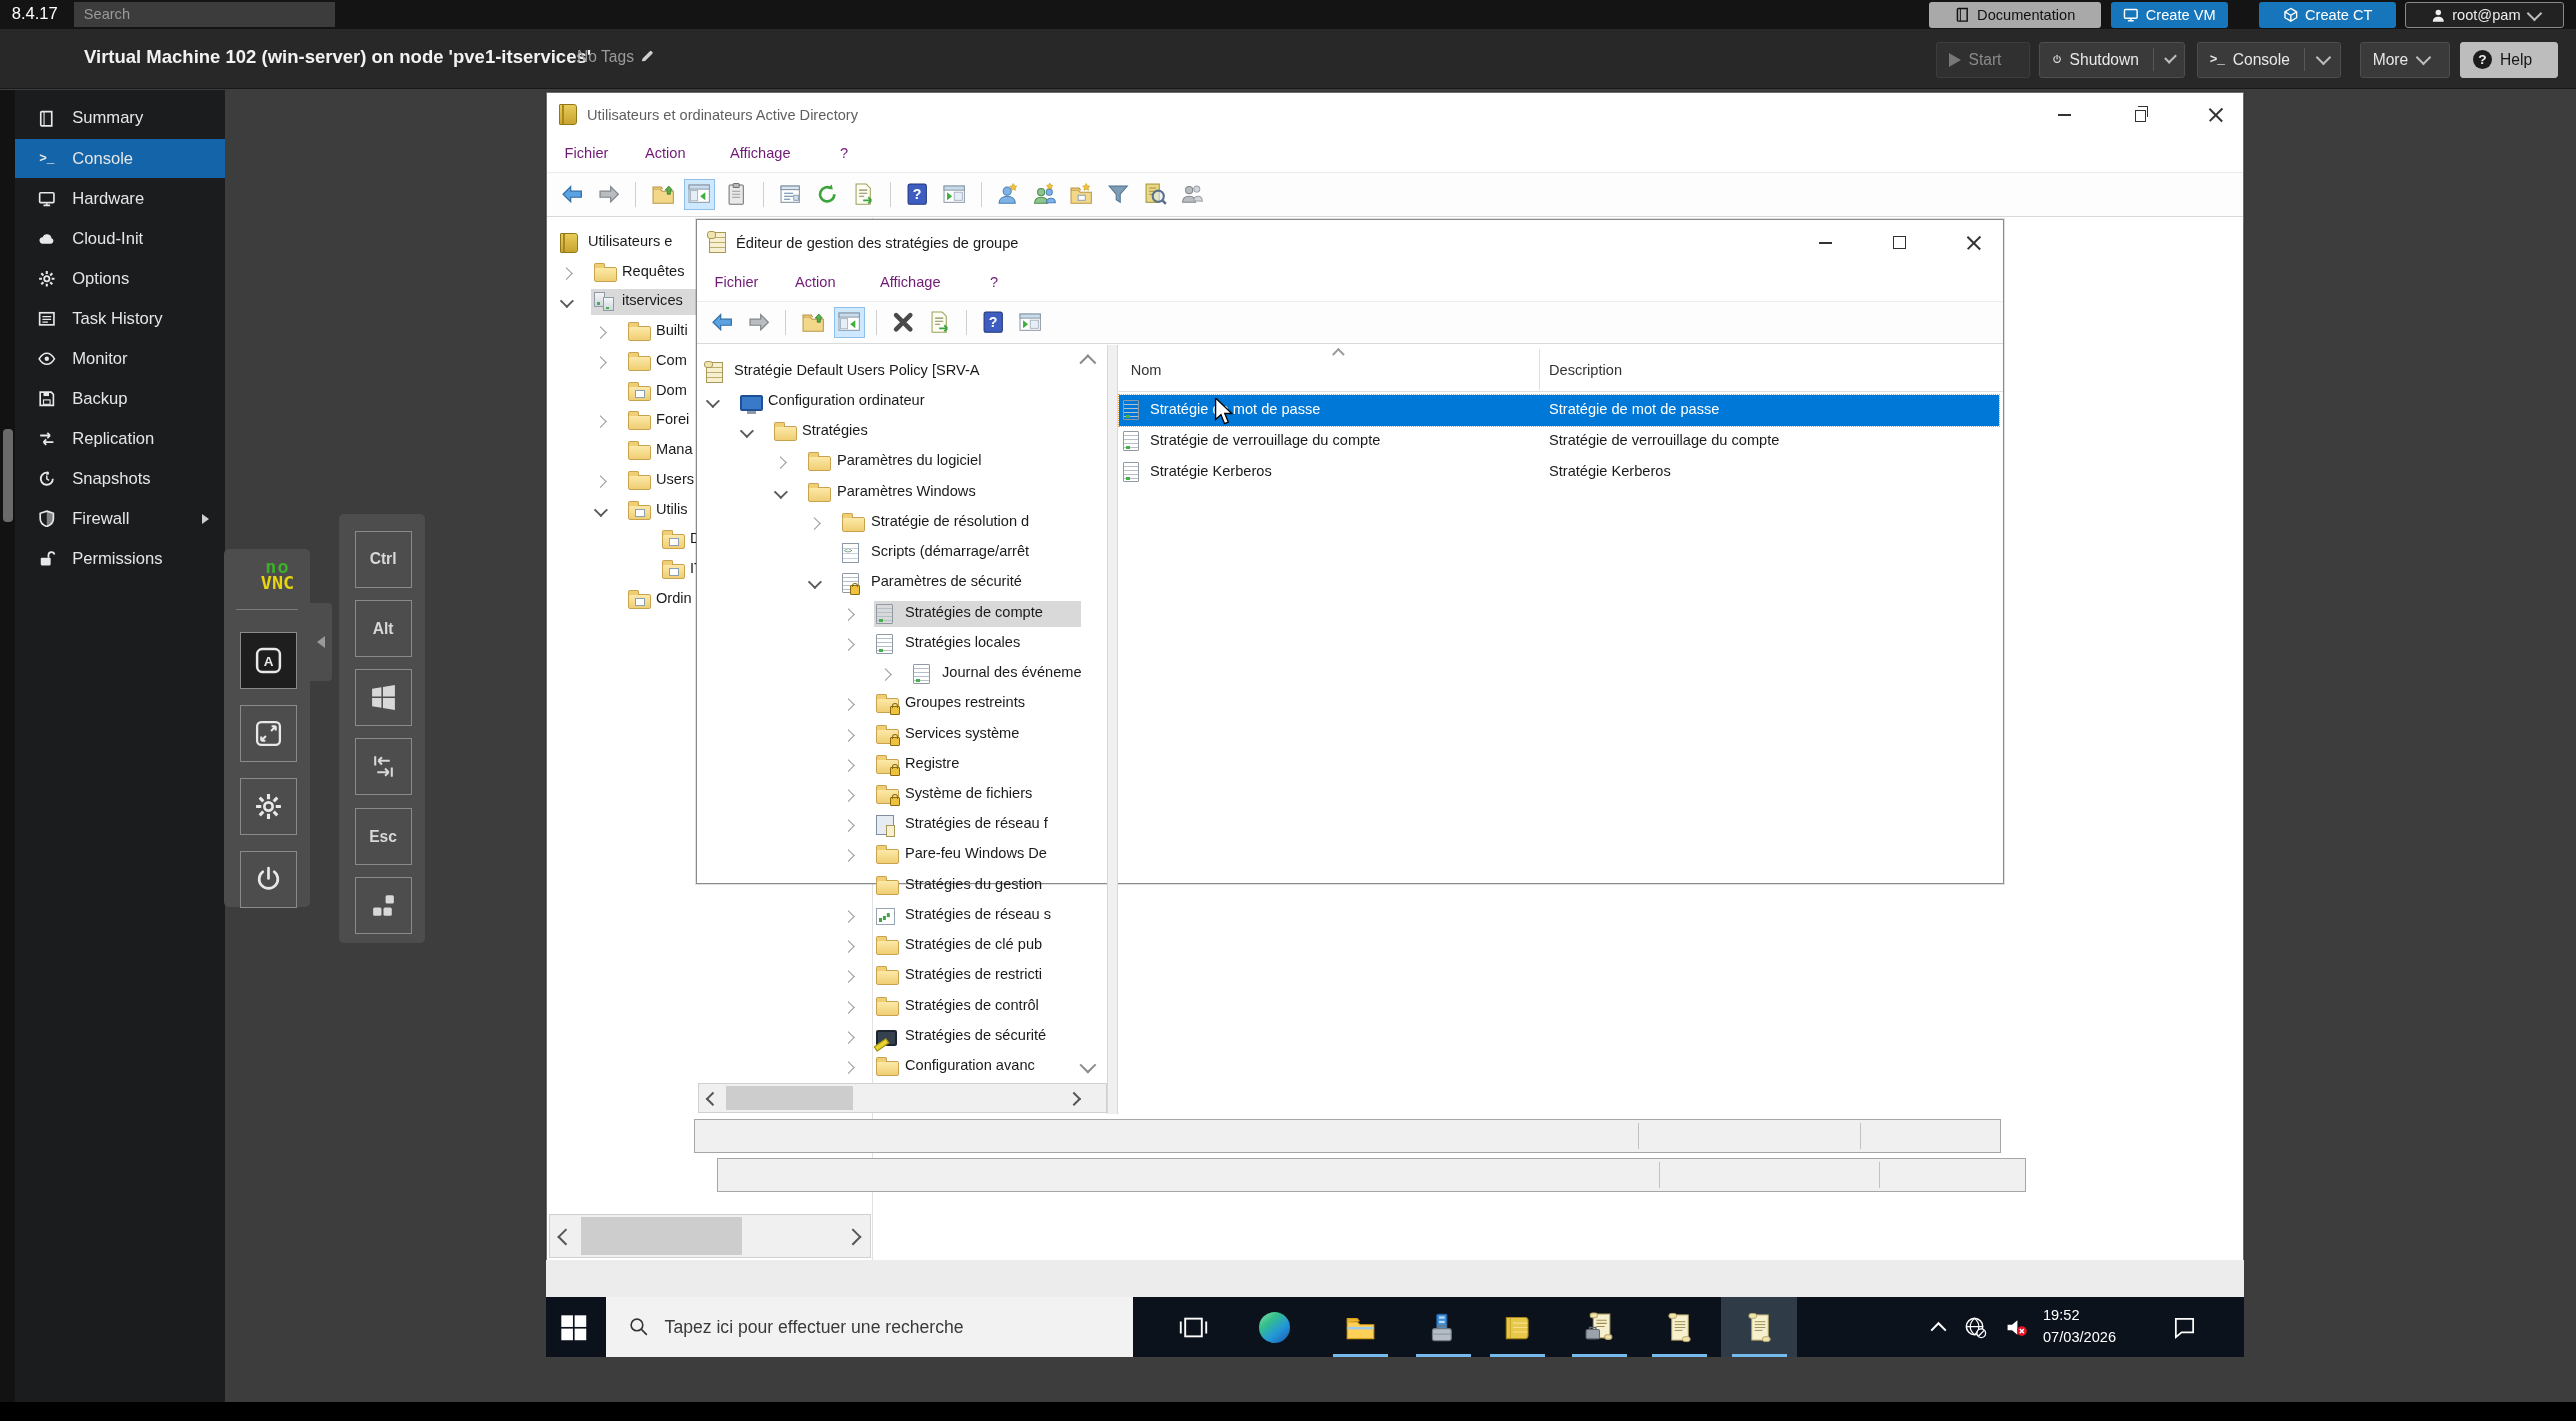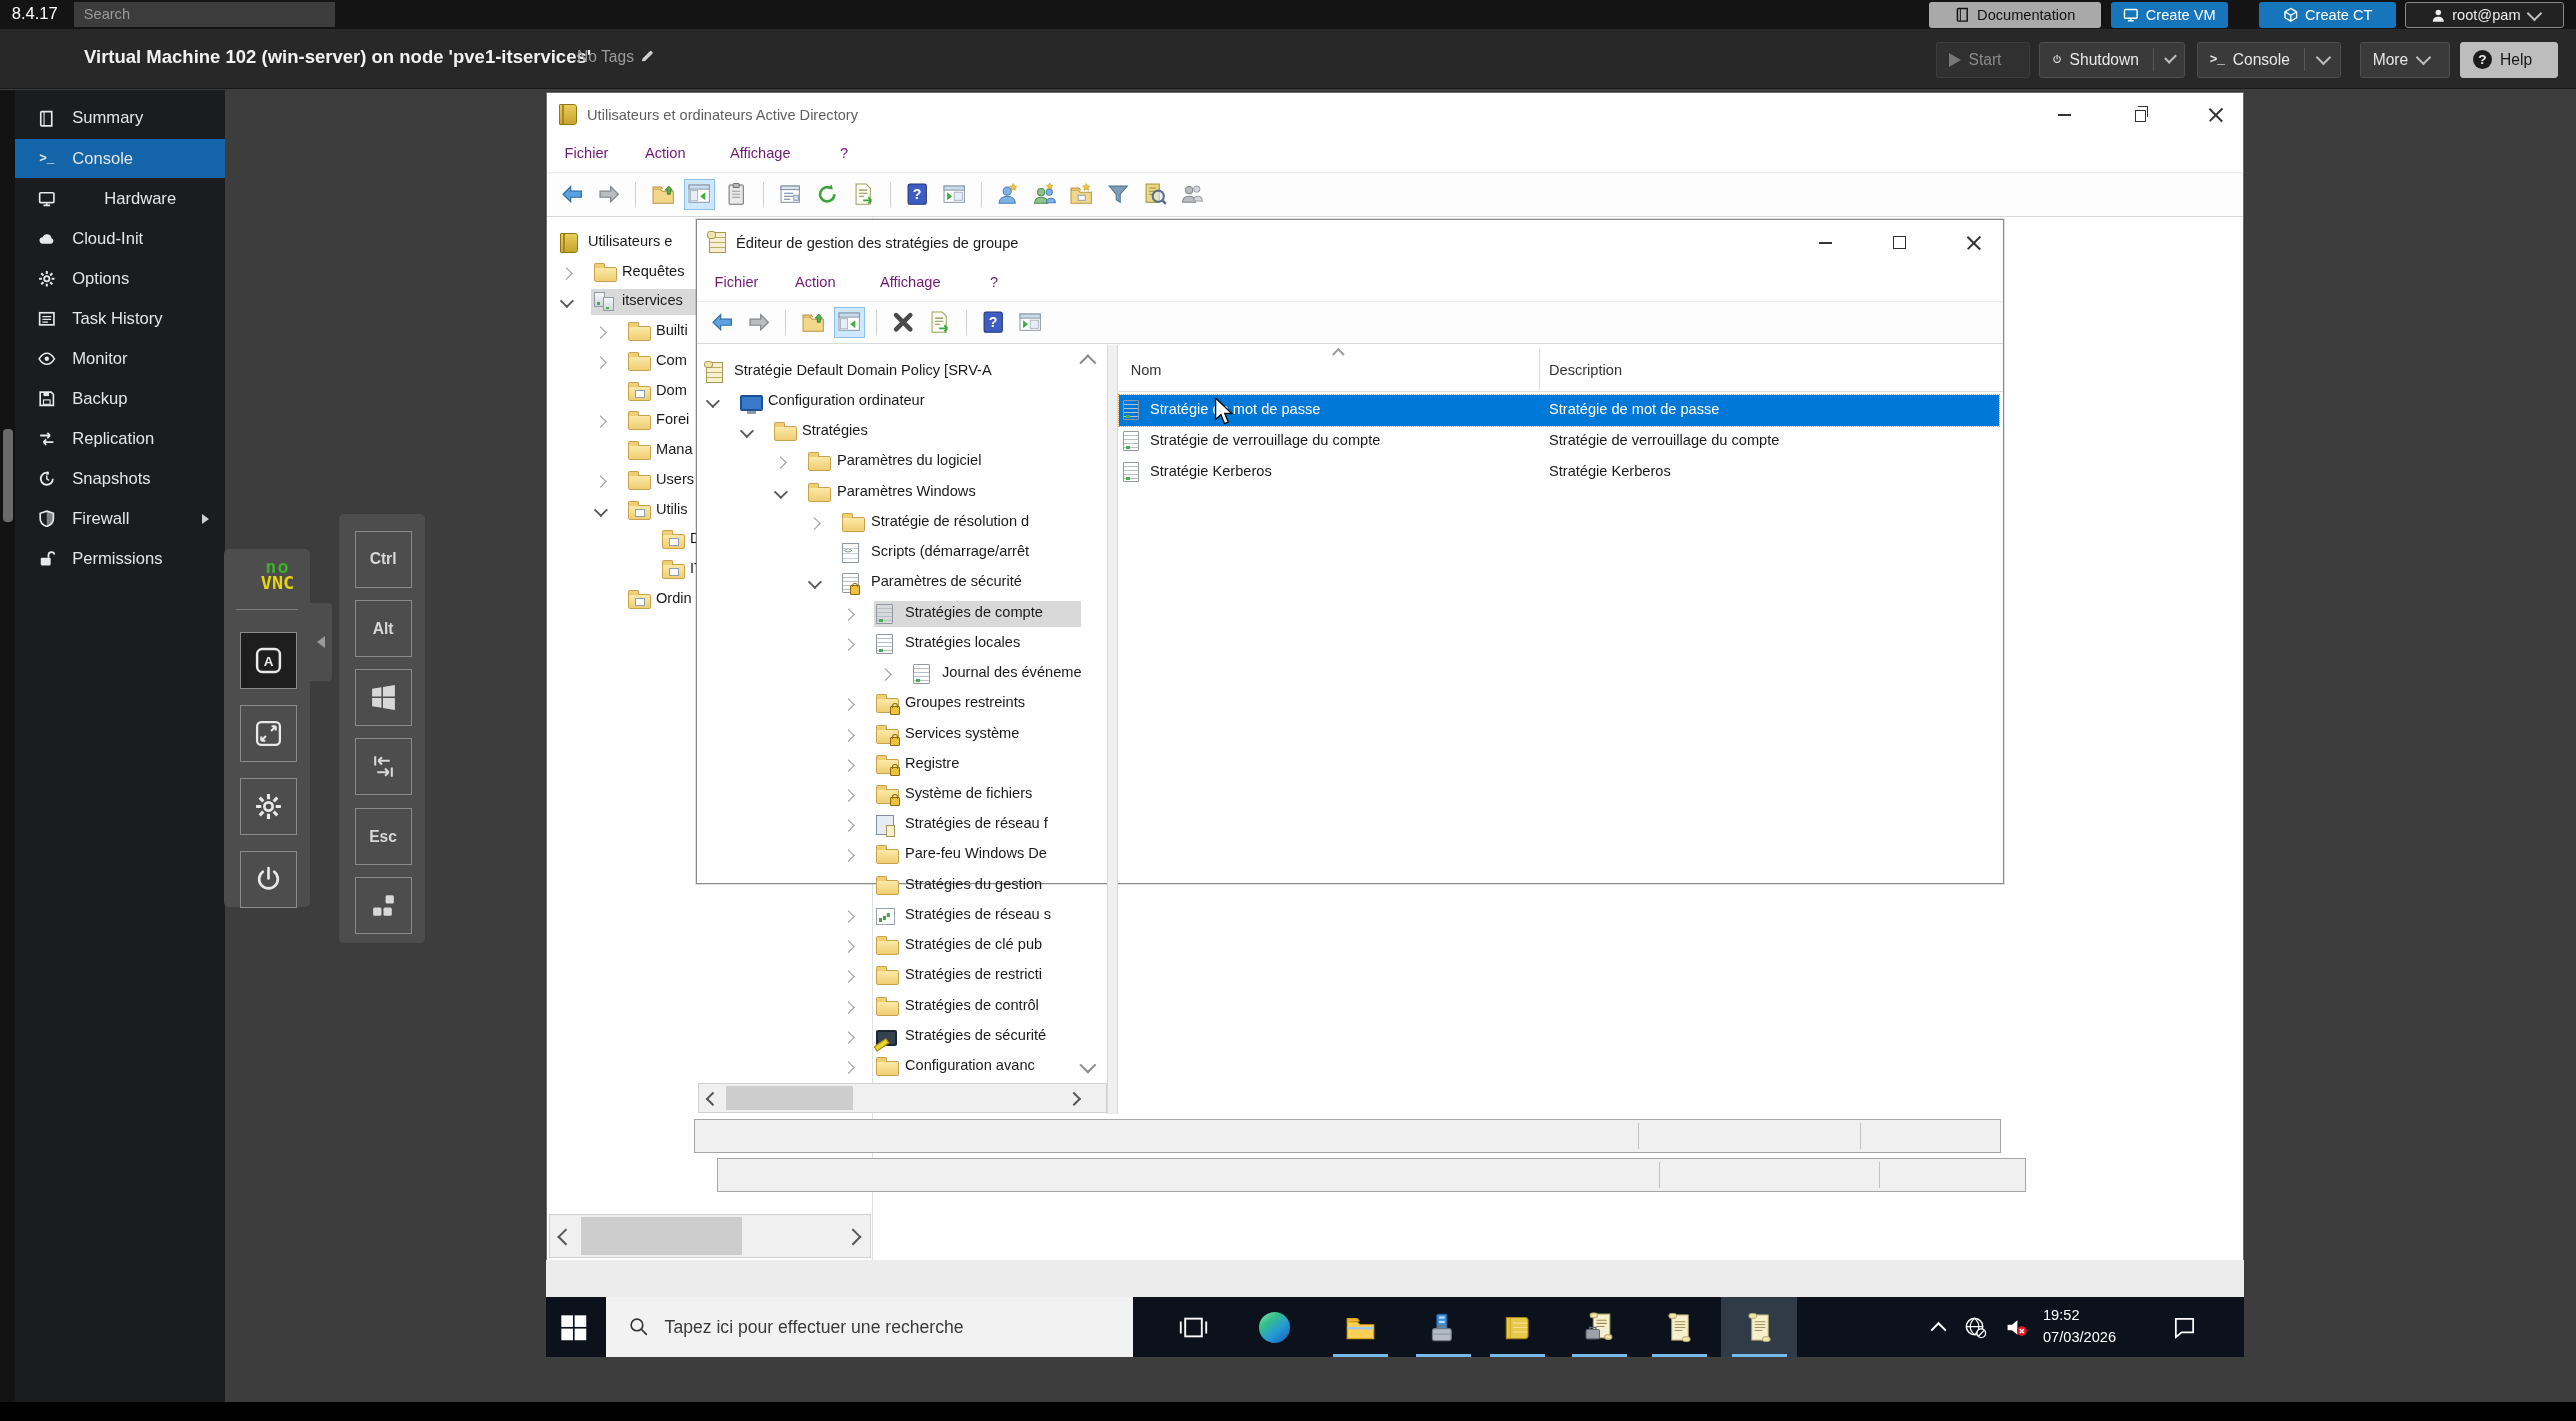--- a/index.html
+++ b/index.html
@@ -239,21 +239,21 @@
           </svg>
         </span>
         <span class="side-lb">Summary</span>
       </div>
       <div class="side-item sel" style="top: 49px;">
         <span class="side-ic">
           <span class="term-glyph">&gt;_</span>
         </span>
         <span class="side-lb">Console</span>
       </div>
-      <div class="side-item" style="top: 89px; gap: 32px;">
+      <div class="side-item" style="top: 89px;">
         <span class="side-ic">
           <svg viewBox="0 0 16 16">
             <rect x="1.5" y="2.5" width="13" height="9" rx="1" fill="none" stroke="#e8e8e8" stroke-width="1.5"></rect>
             <path d="M5 14h6M8 12v2" stroke="#e8e8e8" stroke-width="1.5"></path>
           </svg>
         </span>
         <span class="side-lb">Hardware</span>
       </div>
       <div class="side-item" style="top: 129px;">
         <span class="side-ic">
@@ -702,21 +702,21 @@
             <rect x="2" y="4" width="20" height="4" fill="#c8dcee" stroke="#8a98a6"></rect>
             <rect x="12" y="10" width="8" height="8" fill="#e8eef5" stroke="#9aa8b6" stroke-width=".8"></rect>
             <path d="M5 10l5 4-5 4z" fill="#3fae3f"></path>
           </svg>
         </span>
       </div>
 
     <div class="abs" id="gpo-tree" style="left:1px;top:125px;width:409px;height:738px;overflow:hidden;">
         <div class="trow" style="top: 12.7px;">
           <span class="icw" style="left: 7.8px;"><span class="wic wic-scroll"></span></span>
-          <span class="lbl" style="left: 36px;">Stratégie Default Domain Policy [SRV-A</span>
+          <span class="lbl" style="left: 36px;">Stratégie Default Users Policy [SRV-A</span>
         </div>
         <div class="trow" style="top: 43px;">
           <span class="exp exp-open" style="left: 9.8px;"></span>
           <span class="icw" style="left: 42px;"><span class="wic wic-computer"><i class="stand"></i></span></span>
           <span class="lbl" style="left: 70px;">Configuration ordinateur</span>
         </div>
         <div class="trow" style="top: 73px;">
           <span class="exp exp-open" style="left: 44px;"></span>
           <span class="icw" style="left: 76px;"><span class="wic wic-folder"></span></span>
           <span class="lbl" style="left: 104px;">Stratégies</span>

